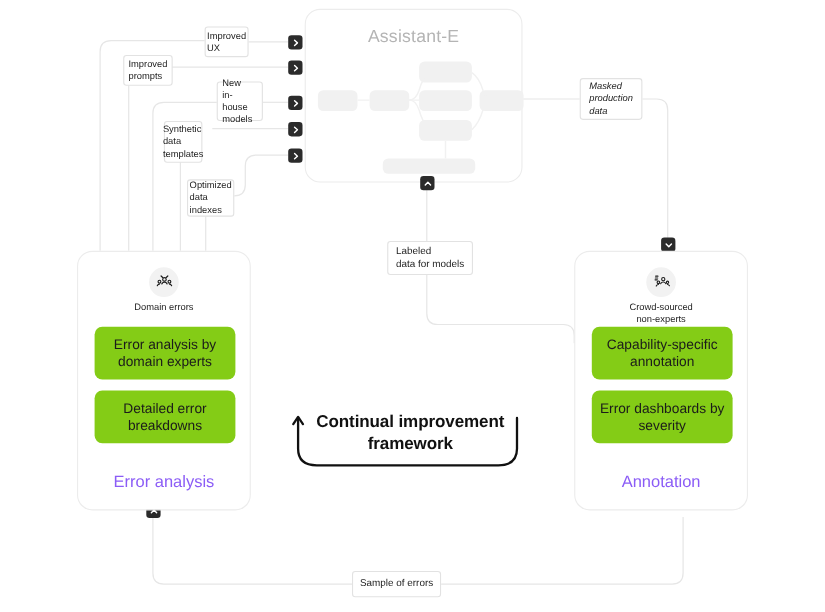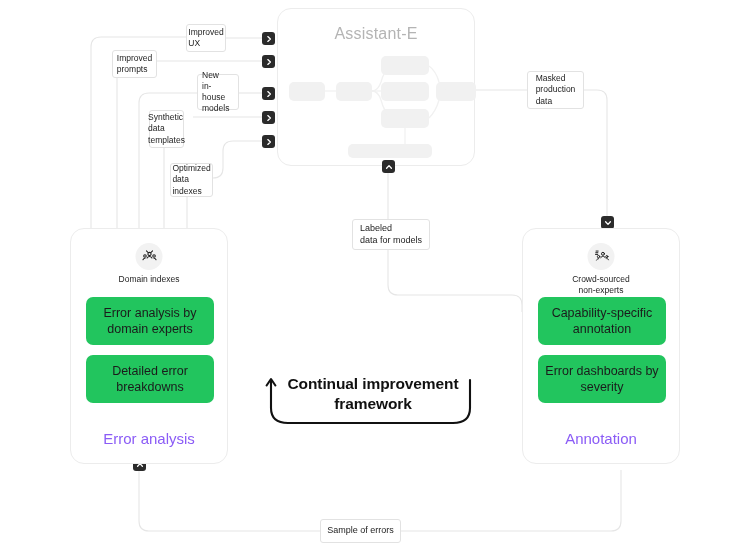--- a/index.html
+++ b/index.html
@@ -89,21 +89,21 @@
     font-size: 8.5px;
     color: #1d1d1d;
     line-height: 1.25;
   }
 
   
   .card {
     position: absolute;
     left: 15px;
     width: 128px;
-    background: #22c55e;
+    background: #84cc16;
     border-radius: 7px;
     display: flex;
     align-items: center;
     justify-content: center;
     text-align: center;
     font-size: 12.5px;
     color: #1b1b1b;
     line-height: 1.3;
     padding: 0 6px;
     box-sizing: border-box;
@@ -251,21 +251,21 @@
   <div class="chip" style="left:186px; top:24px; width:40px; height:28px;">Improved<br>UX</div>
 
   <div class="chip" style="left:112px; top:50px; width:45px; height:28px;">Improved<br>prompts</div>
 
   <div class="chip" style="left:197px; top:74px; width:42px; height:36px;">New<br>in-house<br>models</div>
 
   <div class="chip" style="left:149px; top:110px; width:35px; height:38px;">Synthetic<br>data<br>templates</div>
 
   <div class="chip" style="left:170px; top:163px; width:43px; height:34px;">Optimized<br>data<br>indexes</div>
 
-  <div class="chip" style="left:527px; top:71px; width:57px; height:38px;">Masked<br>production<br>data</div>
+  <div class="chip" style="left:527px; top:71px; width:57px; height:38px;font-style:italic;">Masked<br>production<br>data</div>
 
   <div class="chip" style="left:352px; top:219px; width:78px; height:31px; font-size:9px;">Labeled<br>data for models</div>
 
   <div class="chip" style="left:320px; top:519px; width:81px; height:24px; font-size:9px;">Sample of errors</div>
 
   <div class="marker" style="left:601px; top:216px;">
     <svg width="8" height="8" viewBox="0 0 8 8">
       <path d="M1.6,2.8 L4,5.4 L6.4,2.8" fill="none" stroke="#ffffff" stroke-width="1.3" stroke-linecap="round" stroke-linejoin="round"></path>
     </svg>
   </div>
@@ -281,21 +281,21 @@
       <svg width="16" height="16" viewBox="0 0 24 24" fill="none" stroke="#1d1d1d" stroke-width="1.6" stroke-linecap="round" stroke-linejoin="round">
         <circle cx="12" cy="7.5" r="2.4"></circle>
         <path d="M8.4 13.6 C9.3 11.9 10.6 11.2 12 11.2 C13.4 11.2 14.7 11.9 15.6 13.6"></path>
         <circle cx="5.2" cy="10.6" r="1.9"></circle>
         <path d="M2.2 16 C2.9 14.5 4 13.9 5.2 13.9"></path>
         <circle cx="18.8" cy="10.6" r="1.9"></circle>
         <path d="M21.8 16 C21.1 14.5 20 13.9 18.8 13.9"></path>
         <path d="M9.6 4.9 L7.4 2.8 M14.4 4.9 L16.6 2.8"></path>
       </svg>
     </div>
-    <div class="role-label">Domain indexes</div>
+    <div class="role-label">Domain errors</div>
 
     <div class="card card-1">Error analysis by domain experts</div>
     <div class="card card-2">Detailed error breakdowns</div>
 
     <div class="panel-title-bottom">Error analysis</div>
   </div>
 
   <div class="panel" id="right-panel">
     <div class="icon-circle">
       <svg width="16" height="16" viewBox="0 0 24 24" fill="none" stroke="#1d1d1d" stroke-width="1.5" stroke-linecap="round" stroke-linejoin="round">

